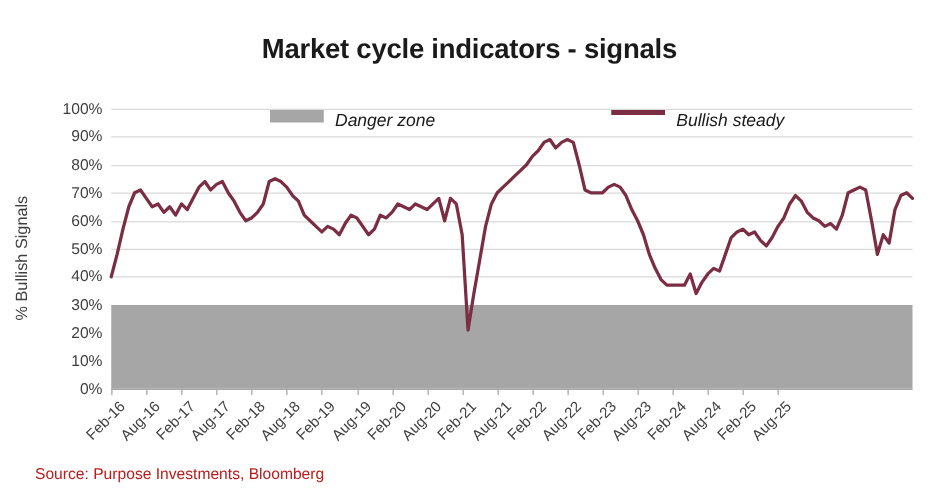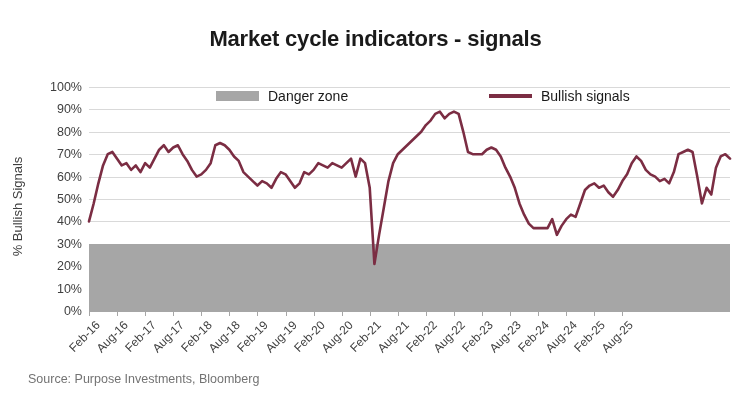--- a/index.html
+++ b/index.html
@@ -112,22 +112,23 @@
     color: #3f3f3f;
     white-space: nowrap;
     transform-origin: left top;
     transform: rotate(-45deg) translate(-100%, 0);
   }
   
   .legend {
     position: absolute;
     top: 88px;
     display: flex;
-    align-items: center;
+    align-items: flex-start;
     gap: 9px;
+    font-style: italic;
   }
   .legend-danger { left: 216px; }
   .legend-bullish { left: 489px; }
   .swatch-box {
     width: 43px;
     height: 10px;
     background: #a6a6a6;
   }
   .swatch-line {
     width: 43px;
@@ -137,21 +138,21 @@
   .legend-label {
     font-size: 14px;
     color: #1a1a1a;
     white-space: nowrap;
   }
   .source {
     position: absolute;
     left: 28px;
     top: 372px;
     font-size: 12.5px;
-    color: #737373;
+    color: #b91c1c;
   }
 </style>
 </head>
 <body>
 
 <div class="card">
 
   <div class="chart-title">Market cycle indicators - signals</div>
 
   <div class="y-axis-title">% Bullish Signals</div>
@@ -235,18 +236,18 @@
       <div class="x-label" style="left: 626.387px;">Aug-25</div>
     </div>
 
   <div class="legend legend-danger">
     <span class="swatch-box"></span>
     <span class="legend-label">Danger zone</span>
   </div>
 
   <div class="legend legend-bullish">
     <span class="swatch-line"></span>
-    <span class="legend-label">Bullish signals</span>
+    <span class="legend-label">Bullish steady</span>
   </div>
 
   <div class="source">Source: Purpose Investments, Bloomberg</div>
 
 </div>
 
 </body></html>

